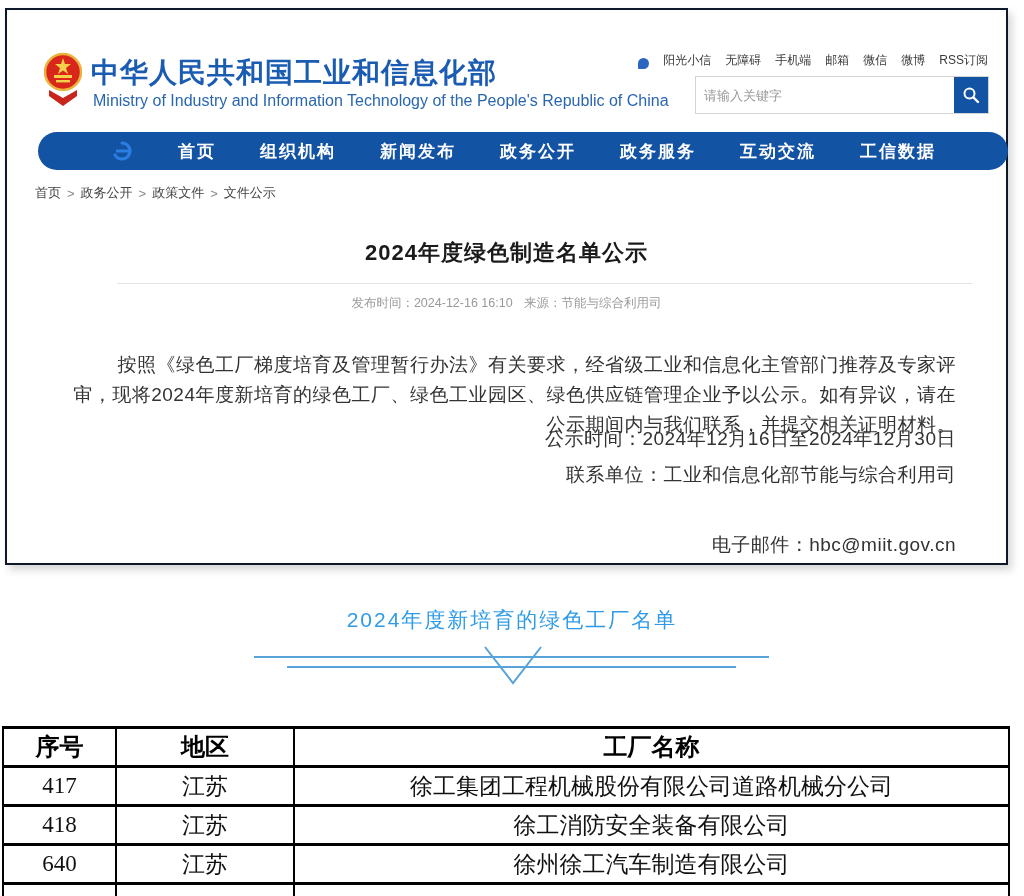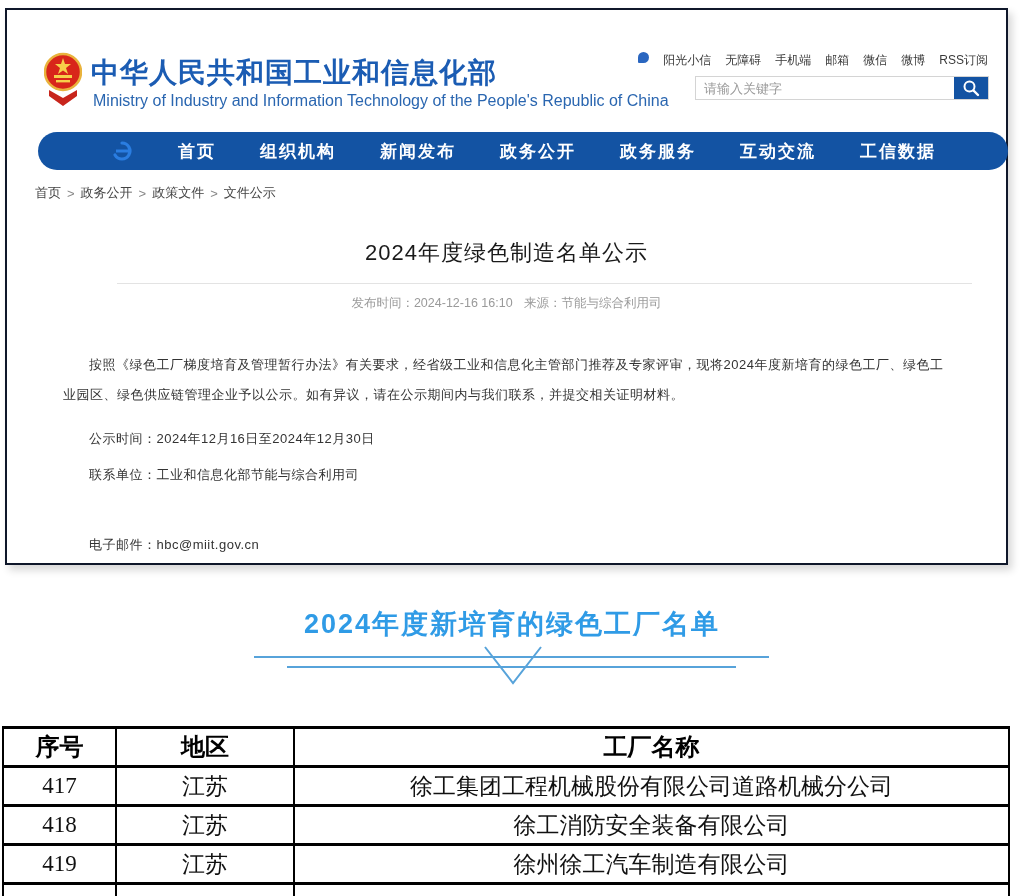--- a/index.html
+++ b/index.html
@@ -29,30 +29,30 @@
     white-space: nowrap;
   }
   .site-title-en {
     position: absolute; left: 86px; top: 82px;
     color: #2a66b0; font-size: 16px; white-space: nowrap;
   }
 
   
   .top-links {
     position: absolute; right: 18px; top: 42px;
-    display: flex; align-items: flex-start; gap: 14px;
+    display: flex; align-items: flex-end; gap: 14px;
     font-size: 12px; color: #3a3a3a;
   }
   .top-links .lnk { cursor: pointer; white-space: nowrap; }
   .robot-dot { width: 11px; height: 11px; border-radius: 50% 50% 50% 10%; background: #2a66c0; display: inline-block; }
 
   
   .search-box {
     position: absolute; left: 688px; top: 66px;
-    width: 294px; height: 24px;
+    width: 294px; height: 38px;
     border: 1px solid #d4d4d4; background: #fff;
     display: flex; align-items: stretch;
   }
   .search-input {
     flex: 1; border: none; outline: none;
     font-size: 13px; padding: 0 8px; color: #333;
     font-family: "Liberation Sans", sans-serif;
   }
   .search-input::placeholder { color: #9a9a9a; }
   .search-btn {
@@ -79,48 +79,48 @@
     position: absolute; left: 28px; top: 174px;
     font-size: 13px; color: #444;
     display: flex; gap: 6px; align-items: center;
   }
   .breadcrumb .crumb { cursor: pointer; }
   .breadcrumb .sep { color: #888; }
 
   
   .article-title {
     position: absolute; left: 0; top: 228px; width: 100%;
-    text-align: center; font-size: 22px; font-weight: 400; color: #1a1a1a;
+    text-align: center; font-size: 22px; font-weight: 700; color: #1a1a1a;
     letter-spacing: 1px;
   }
   .meta-divider {
     position: absolute; left: 110px; top: 273px; width: 855px; height: 0;
     border-top: 1px solid #e3e3e3;
   }
   .article-meta {
     position: absolute; left: 0; top: 285px; width: 100%;
     text-align: center; font-size: 12.5px; color: #9a9a9a;
   }
   .article-meta .m-src { margin-left: 8px; }
 
   .para {
     position: absolute; left: 56px; right: 50px;
-    font-size: 13px; color: #333; line-height: 30px;
-    text-indent: 2em; letter-spacing: 0.5px;
+    font-size: 19px; color: #333; line-height: 30px;
+    text-indent: 2em; letter-spacing: 0.5px; text-align: right;
   }
   .p-intro   { top: 340px; }
   .p-period  { top: 414px; }
   .p-unit    { top: 450px; }
   .p-phone   { top: 478px; }
   .p-email   { top: 520px; }
 
   
   .section-heading {
     position: absolute; left: 0; top: 606px; width: 100%;
-    text-align: center; font-size: 27px; font-weight: 700;
+    text-align: center; font-size: 21px; font-weight: 400;
     color: #2f9be6; letter-spacing: 2px;
   }
   .section-divider { position: absolute; left: 228px; top: 645px; }
 
   
   .factory-table {
     position: absolute; left: 2px; top: 726px; width: 1008px;
     border-collapse: collapse; table-layout: fixed;
     font-family: "Liberation Serif", serif;
     background: #fff;
@@ -235,21 +235,21 @@
     <td>417</td>
     <td>江苏</td>
     <td>徐工集团工程机械股份有限公司道路机械分公司</td>
   </tr>
   <tr>
     <td>418</td>
     <td>江苏</td>
     <td>徐工消防安全装备有限公司</td>
   </tr>
   <tr>
-    <td>419</td>
+    <td>640</td>
     <td>江苏</td>
     <td>徐州徐工汽车制造有限公司</td>
   </tr>
   <tr>
     <td></td>
     <td></td>
     <td></td>
   </tr>
 </tbody>
   </table>

